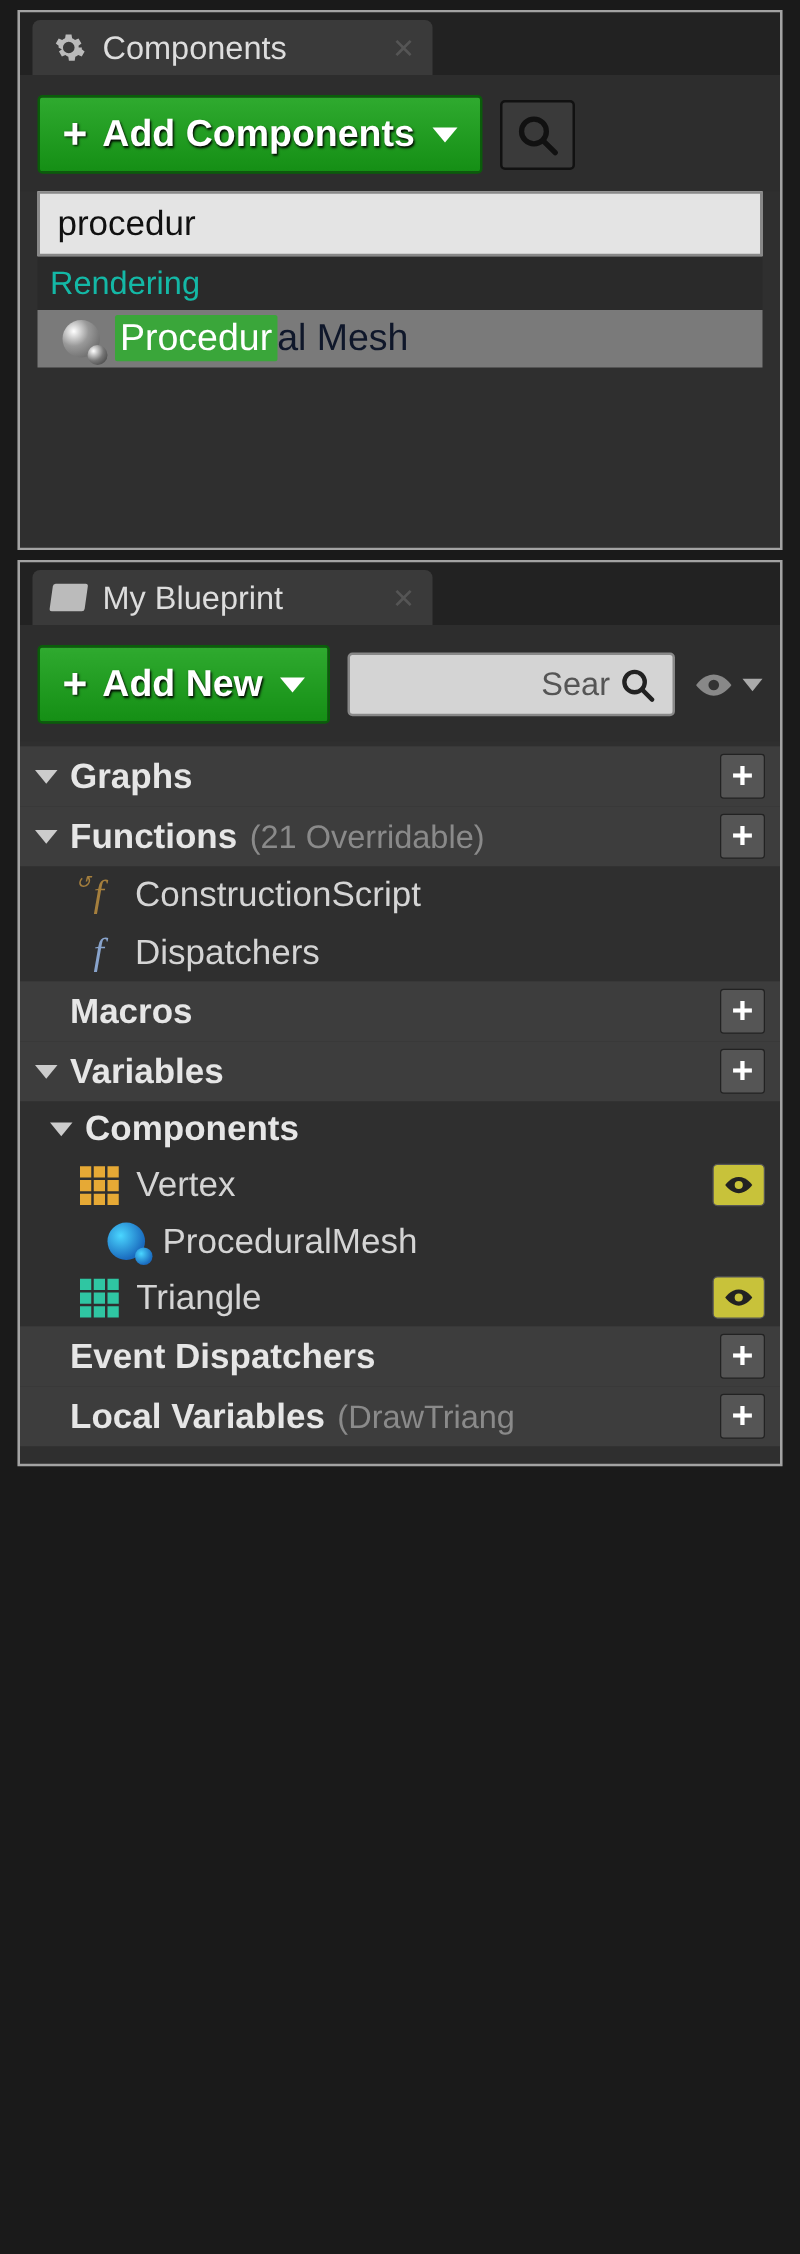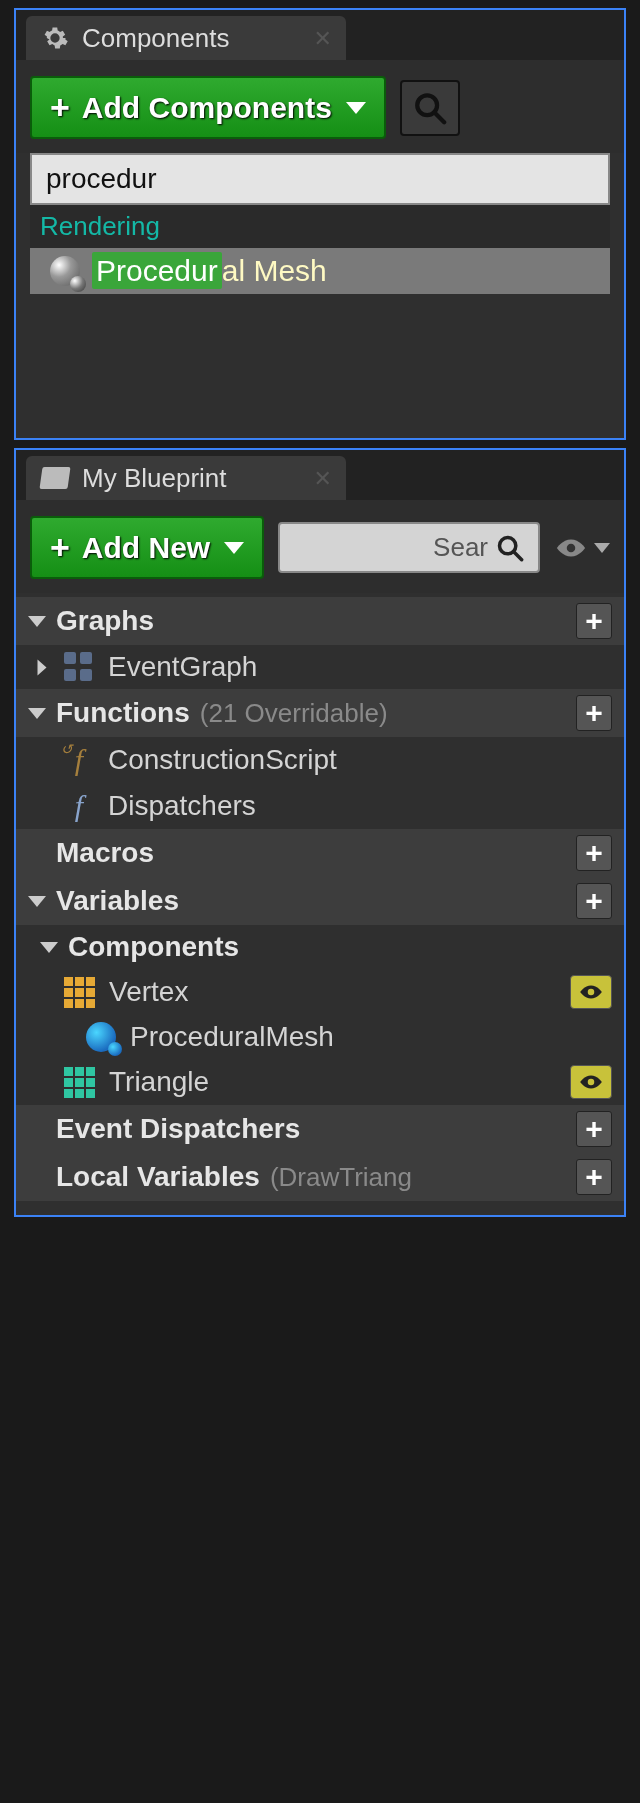--- a/index.html
+++ b/index.html
@@ -6,21 +6,21 @@
   body {
     background: #1a1a1a;
     width: 640px;
     height: 1803px;
     color: #ccc;
     overflow: hidden;
   }
 
   .panel {
     background: #2f2f2f;
-    border: 2px solid #3b82f6;
+    border: 2px solid #a3a3a3;
     margin: 8px 14px;
   }
 
   
   .tab-strip {
     background: #222;
     height: 50px;
     display: flex;
     align-items: stretch;
     padding-left: 10px;
@@ -145,21 +145,21 @@
     font-size: 30px;
     padding: 6px 20px;
   }
   .dd-item .hl {
     background: #3aa63a;
     color: #fff;
     padding: 2px 4px;
     border-radius: 2px;
     display: inline;
   }
-  .dd-item .rest { color: #fef9c3; }
+  .dd-item .rest { color: #0f172a; }
 
   .sphere-icon {
     width: 30px; height: 30px;
     border-radius: 50%;
     background: radial-gradient(circle at 30% 30%, #fff, #999 40%, #555 100%);
     position: relative;
   }
   .sphere-icon::after {
     content: "";
     position: absolute;
@@ -381,30 +381,20 @@
     </div>
   </div>
 
   <div class="tree">
 
     <div class="tree-section-header">
       <span class="caret-tri"></span>
       <span>Graphs</span>
       <div class="add-sq">+</div>
     </div>
-    <div class="tree-item">
-      <span class="sub-caret" style="transform:rotate(-90deg)"></span>
-      <span class="graph-icon">
-          <span></span>
-          <span></span>
-          <span></span>
-          <span></span>
-        </span>
-      <span>EventGraph</span>
-    </div>
 
     <div class="tree-section-header">
       <span class="caret-tri"></span>
       <span>Functions</span>
       <span class="suffix">(21 Overridable)</span>
       <div class="add-sq">+</div>
     </div>
     <div class="tree-item">
       <span class="fn-icon override">f</span>
       <span>ConstructionScript</span>

